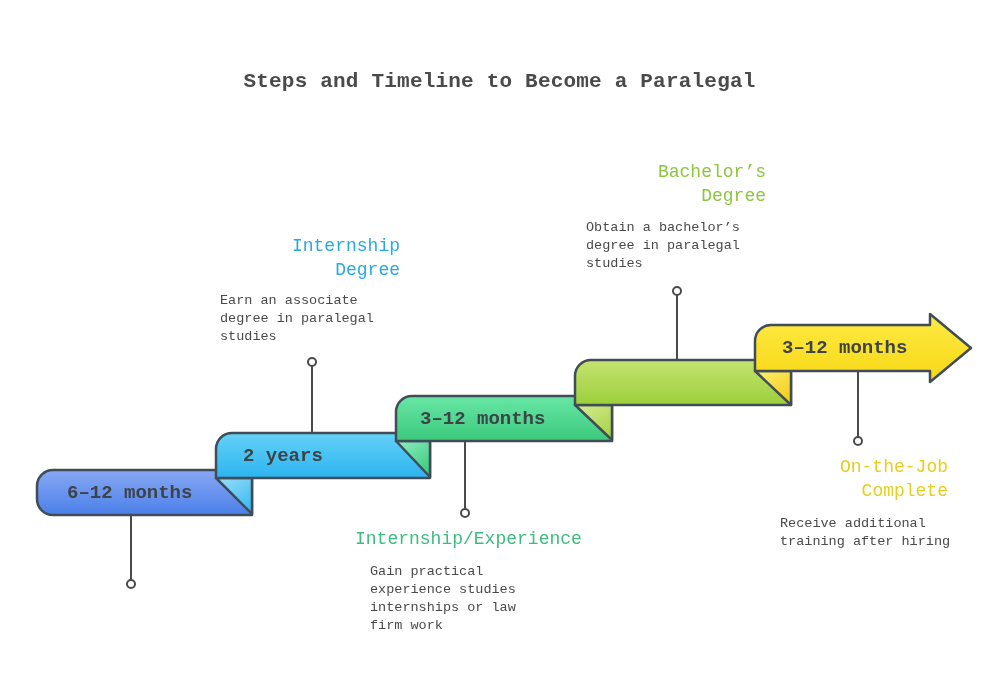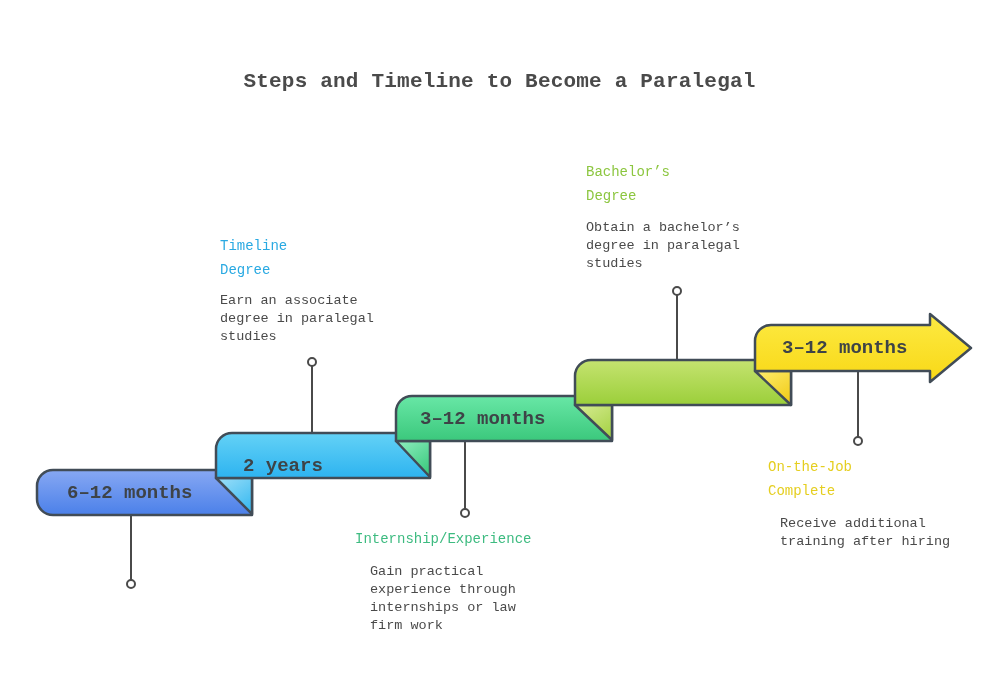--- a/index.html
+++ b/index.html
@@ -10,22 +10,22 @@
   .layer{position:absolute;left:0;top:0;}
   .main-title{
     position:absolute;top:35px;left:0;width:999px;text-align:center;
     font-size:21px;font-weight:700;color:var(--title-text);letter-spacing:.2px;
   }
   .bar-label{
     position:absolute;display:flex;align-items:center;white-space:nowrap;
     font-size:19px;font-weight:700;color:var(--bar-text);
   }
   .step-name{
-    position:absolute;text-align:left;white-space:pre-line;
-    font-size:14px;line-height:24px;font-weight:500;
+    position:absolute;text-align:right;white-space:pre-line;
+    font-size:18px;line-height:24px;font-weight:500;
   }
   .step-desc{
     position:absolute;text-align:left;white-space:pre-line;
     font-size:13.5px;line-height:18px;color:var(--desc-text);
   }
   .s0{color:var(--s0-label);} .s1{color:var(--s1-label);} .s2{color:var(--s2-label);}
   .s3{color:var(--s3-label);} .s4{color:var(--s4-label);}
   .ribbons path{stroke:var(--outline);stroke-width:2.5;stroke-linejoin:round;}
   .connectors line{stroke:var(--connector);stroke-width:2;}
   .dots circle{stroke:var(--connector);stroke-width:2;fill:#fff;}
@@ -100,34 +100,34 @@
     <g class="dots">
       <circle cx="131" cy="549" r="4"></circle>
       <circle cx="312" cy="327" r="4"></circle>
       <circle cx="465" cy="478" r="4"></circle>
       <circle cx="677" cy="256" r="4"></circle>
       <circle cx="858" cy="406" r="4"></circle>
     </g>
   </svg>
 
   <div class="bar-label" style="left:67px;top:435px;height:45px">6–12 months</div>
-  <div class="bar-label" style="left:243px;top:408px;height:45px">2 years</div>
+  <div class="bar-label" style="left:243px;top:398px;height:45px">2 years</div>
   <div class="bar-label" style="left:420px;top:361px;height:45px">3–12 months</div>
   <div class="bar-label" style="left:782px;top:290px;height:46px">3–12 months</div>
 
 
-  <div class="step-name s1" style="left:220px;top:199px;width:180px">Timeline
+  <div class="step-name s1" style="left:220px;top:199px;width:180px">Internship
 Degree</div>
   <div class="step-desc" style="left:220px;top:257px;width:180px">Earn an associate
 degree in paralegal
 studies</div>
 
   <div class="step-name s2" style="left:355px;top:492px;width:220px">Internship/Experience</div>
   <div class="step-desc" style="left:370px;top:528px;width:190px">Gain practical
-experience through
+experience studies
 internships or law
 firm work</div>
 
   <div class="step-name s3" style="left:586px;top:125px;width:180px">Bachelor’s
 Degree</div>
   <div class="step-desc" style="left:586px;top:184px;width:180px">Obtain a bachelor’s
 degree in paralegal
 studies</div>
 
   <div class="step-name s4" style="left:768px;top:420px;width:180px">On-the-Job

